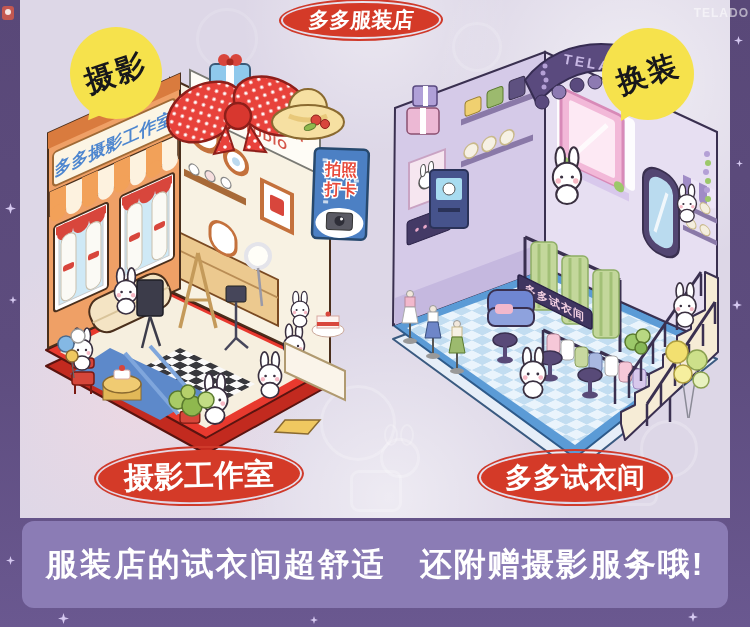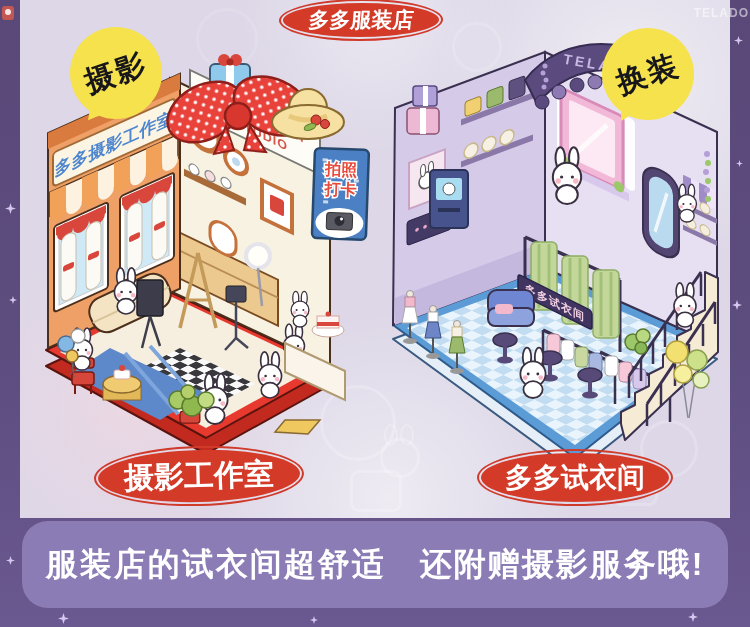--- a/index.html
+++ b/index.html
@@ -33,21 +33,21 @@
         font-weight:bold;font-size:30px;color:#17171b;z-index:6;}
   .badge-yellow .rot{display:block;transform:rotate(-18deg);letter-spacing:2px;}
   #badge-photo{left:70px;top:27px;}
   #badge-dress{left:602px;top:28px;}
   .badge-tail{position:absolute;width:0;height:0;border-style:solid;z-index:5;
         border-width:16px 9px 0 9px;border-color:#f6e24c transparent transparent transparent;}
   #tail-photo{left:84px;top:106px;transform:rotate(38deg);}
   #tail-dress{left:616px;top:106px;transform:rotate(30deg);}
 
   .banner{position:absolute;left:22px;top:521px;width:706px;height:87px;background:#8b7cb5;
-        border-radius:26px;display:flex;align-items:center;justify-content:center;
+        border-radius:12px;display:flex;align-items:center;justify-content:center;
         color:#ffffff;font-weight:bold;font-size:32px;letter-spacing:2px;z-index:4;}
   svg{position:absolute;}
   #studio-svg{left:30px;top:48px;z-index:2;}
   #store-svg{left:385px;top:22px;z-index:2;}
   .cap{z-index:5;}
 </style>
 </head>
 <body>
 
 <div class="page">

